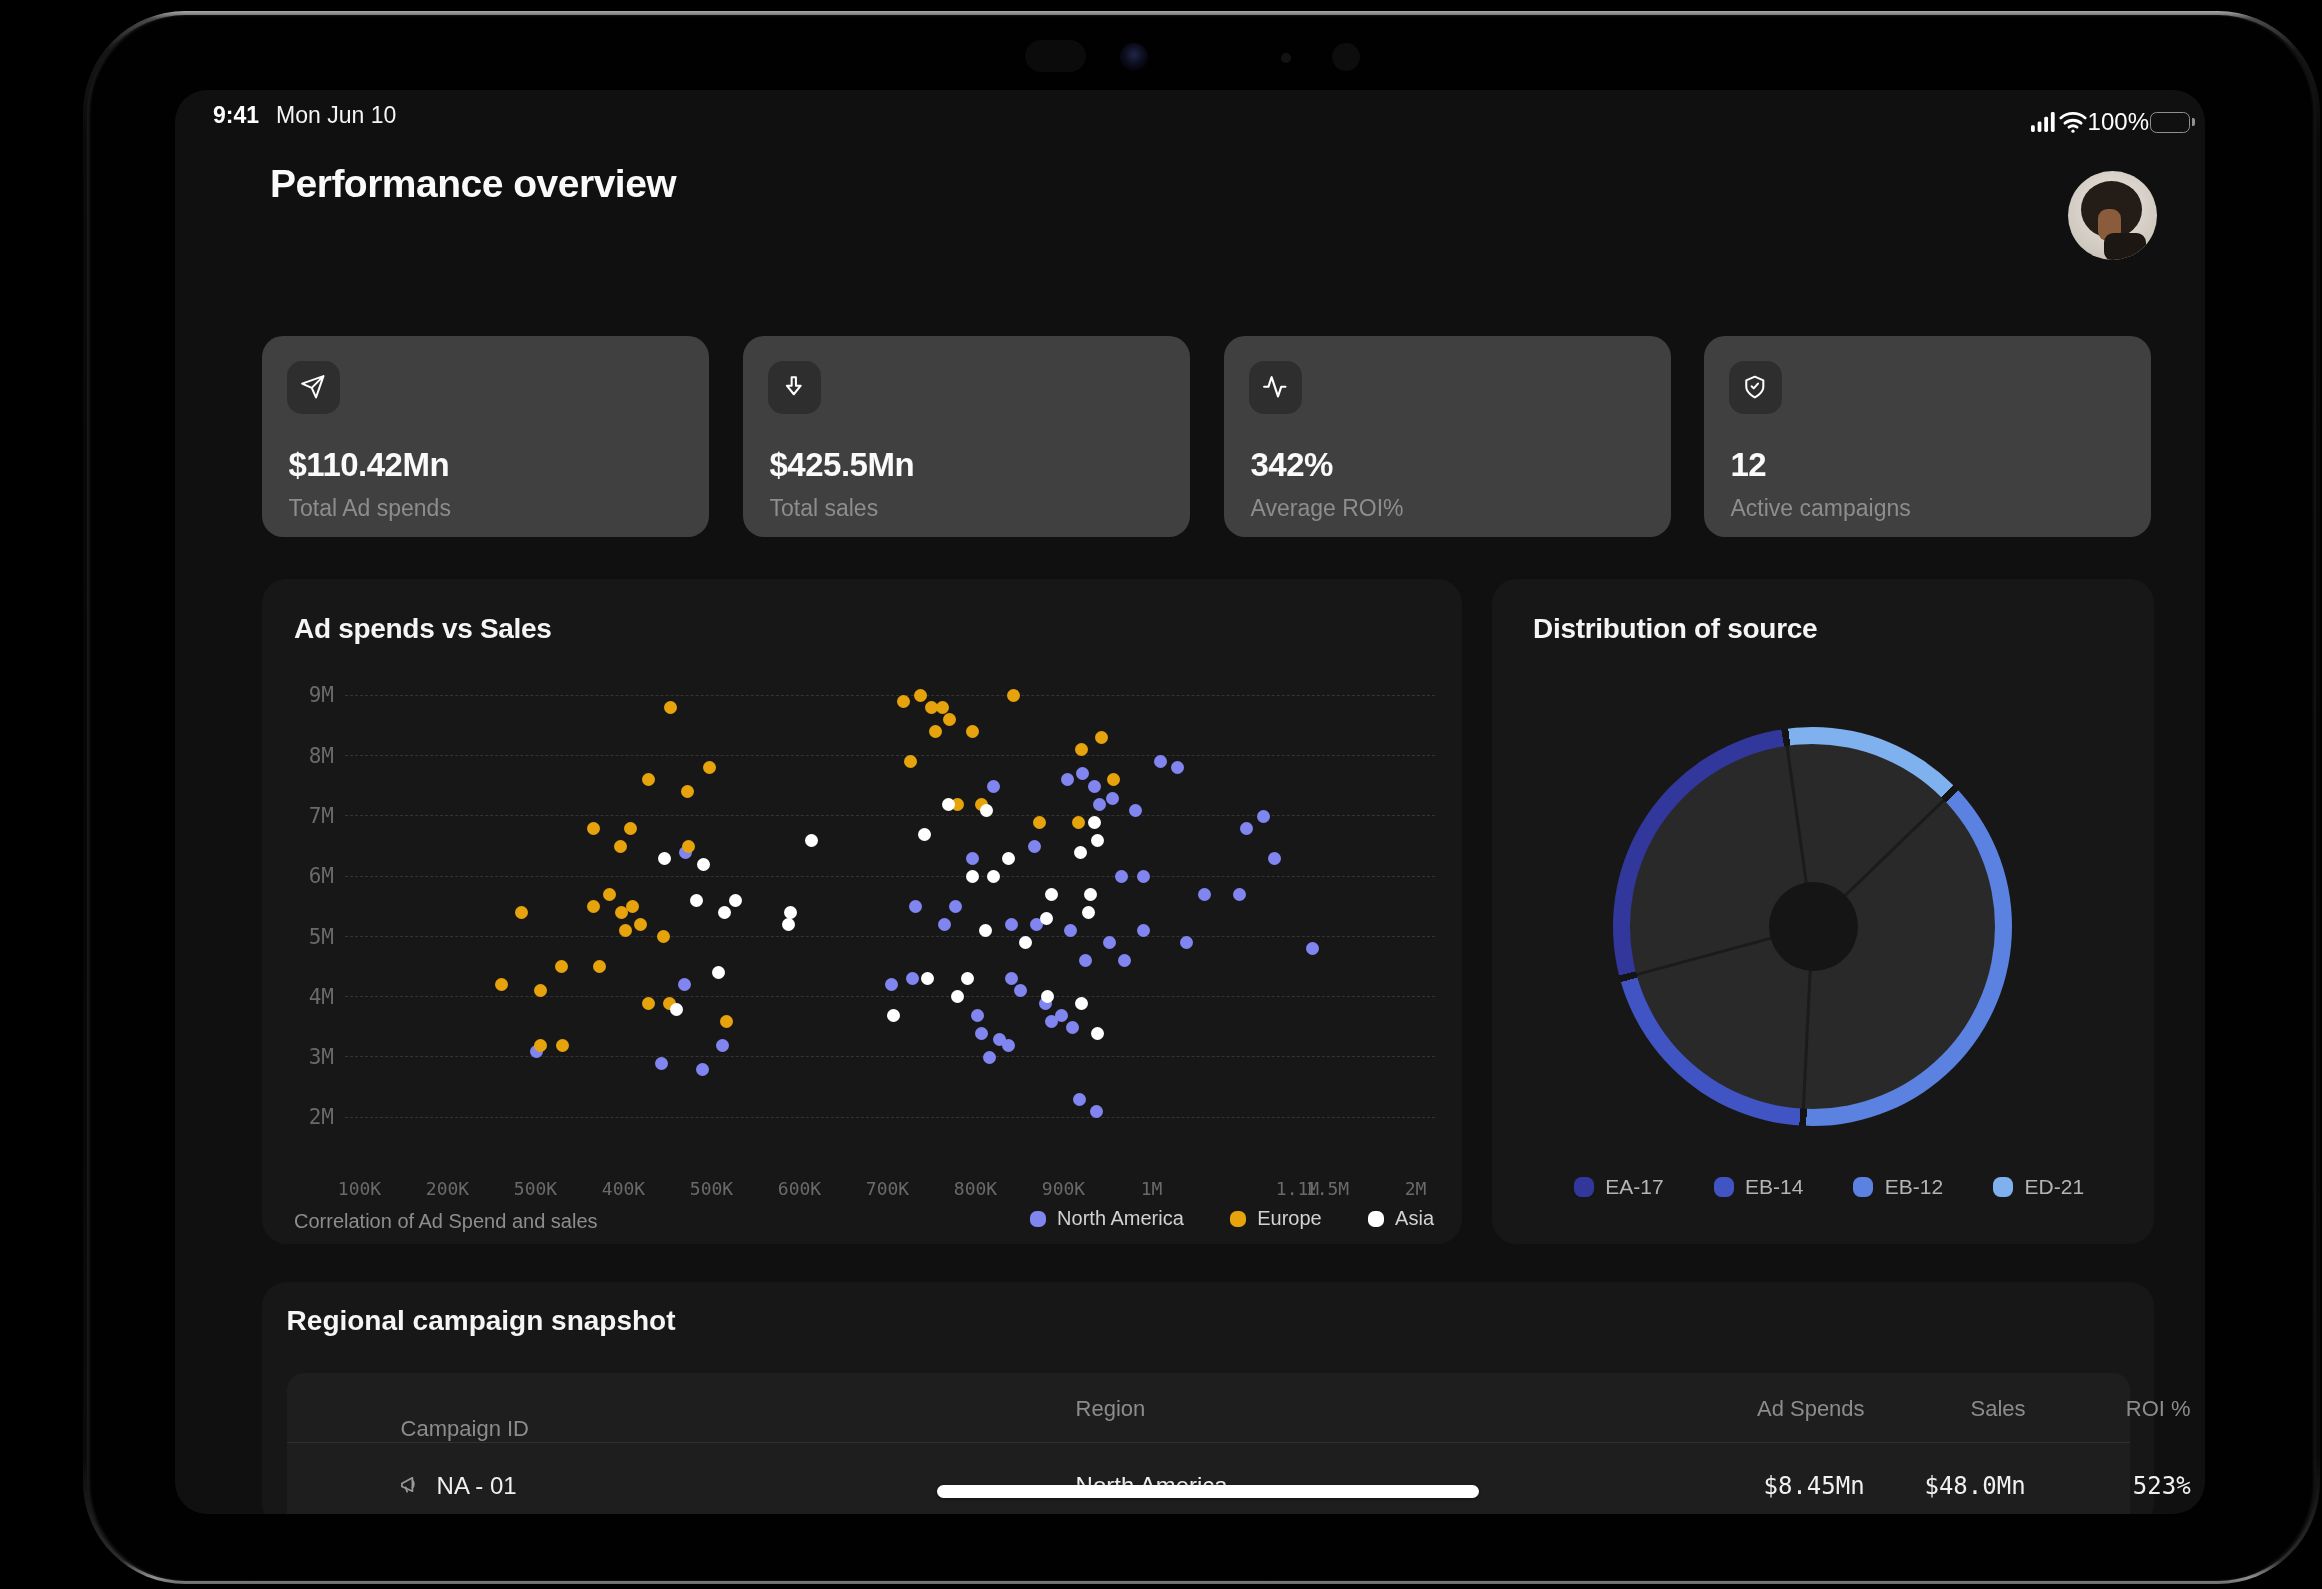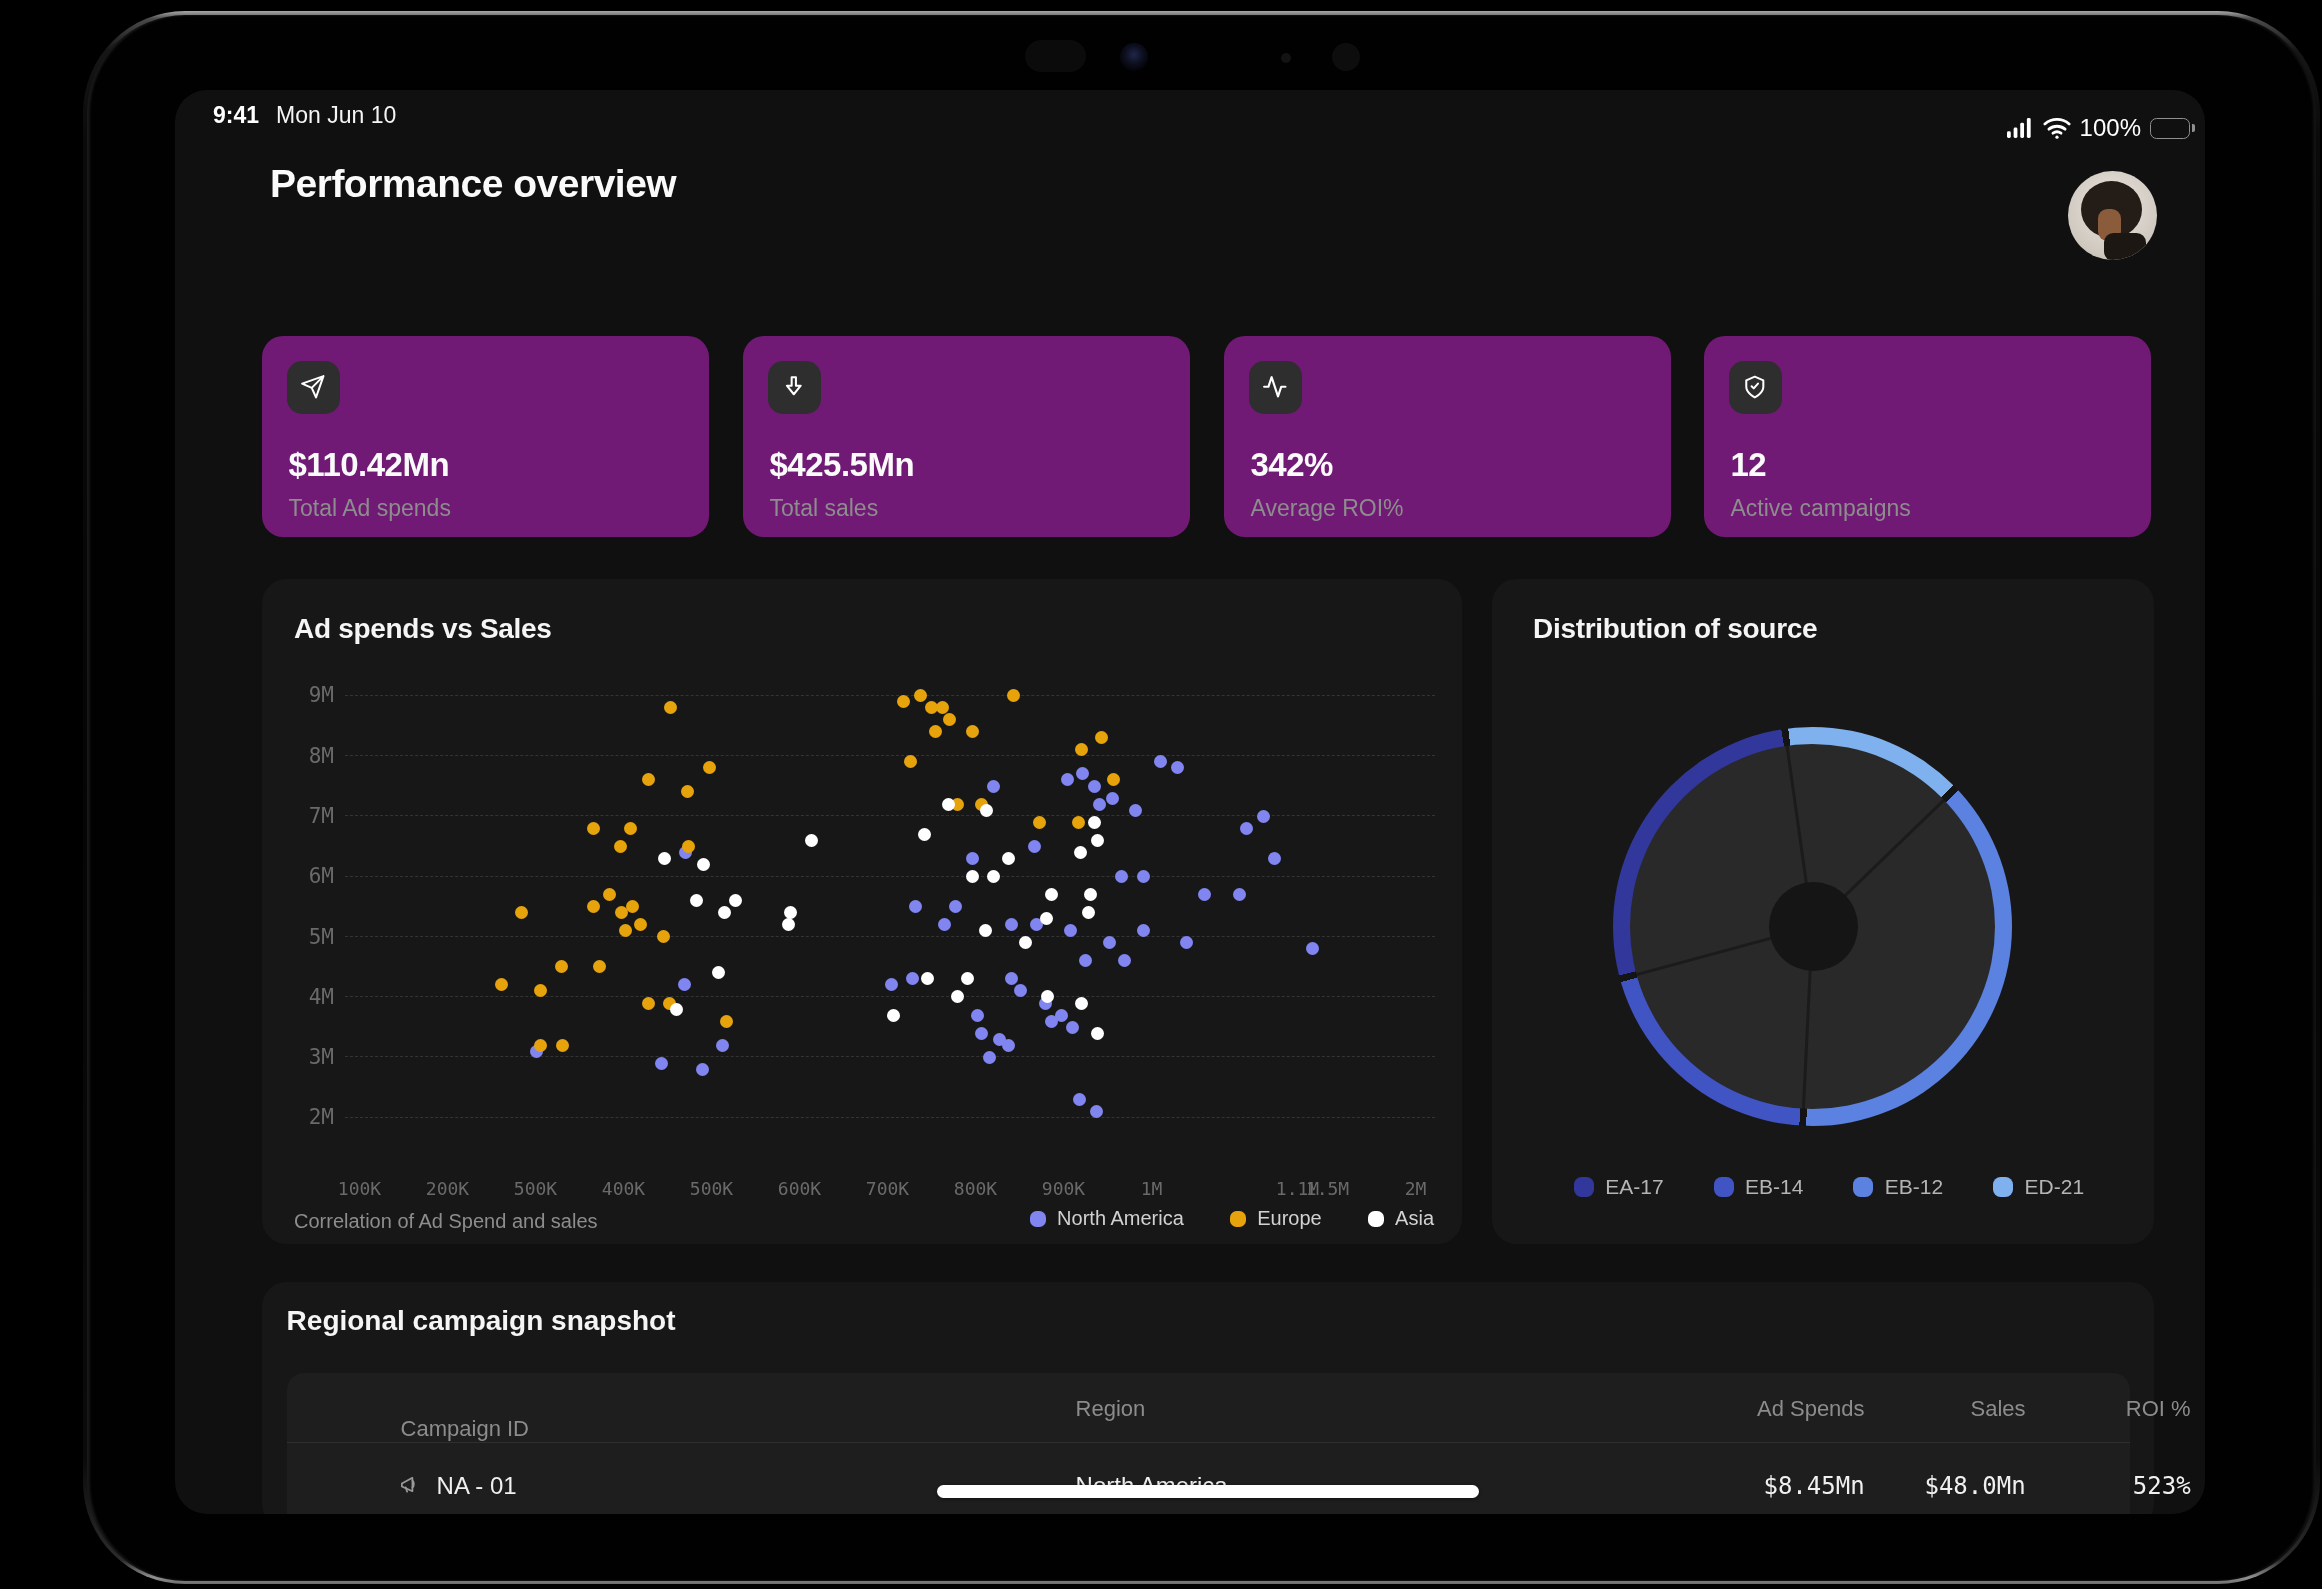--- a/index.html
+++ b/index.html
@@ -21,37 +21,37 @@
 
   
   .screen { position:absolute; left:175px; top:90px; width:2030px; height:1424px;
     border-radius:32px; background:#101010; overflow:hidden; color:#f2f2f2; }
 
   
   .status-left { position:absolute; left:38px; top:12.3px; display:flex; gap:17px; align-items:center;
     font-size:23px; color:#fff; }
   .status-time { font-weight:700; }
   .status-date { font-weight:400; color:#f5f5f5; }
-  .status-right { position:absolute; right:15px; top:24px; display:flex; gap:9px; align-items:center; }
+  .status-right { position:absolute; right:15px; top:18px; display:flex; gap:1px; align-items:center; }
   .batt-pct { font-size:24px; color:#fff; }
   .battery { width:40px; height:21px; border:1.9px solid #8f8f8f; border-radius:6.6px; padding:1.9px; position:relative; }
   .battery .fill { width:100%; height:100%; border-radius:2.8px; background:#fff; }
   .battery .nub { position:absolute; right:-5.7px; top:5.7px; width:2.8px; height:7.6px; border-radius:0 1.9px 1.9px 0; background:#8f8f8f; }
 
   
   .page-title { position:absolute; left:95px; top:72px; font-size:39px; font-weight:700; letter-spacing:-0.5px; color:#fafafa; }
   .page-sub { position:absolute; left:95px; top:140px; font-size:24px; color:#999; }
   .avatar { position:absolute; left:1893px; top:81px; width:89px; height:89px; border-radius:50%;
     background:radial-gradient(circle at 50% 40%, #e9e5df 0%, #cfc8bf 70%, #b4aca1 100%); overflow:hidden; }
   .avatar .hair { position:absolute; left:13.2px; top:9.5px; width:61px; height:57px; border-radius:50%; background:#241c16; }
   .avatar .face { position:absolute; left:30px; top:38px; width:23px; height:32px; border-radius:9.5px; background:#8a5c3c; }
   .avatar .body { position:absolute; left:36px; top:62px; width:42px; height:28px; border-radius:9.5px; background:#1c1713; }
 
   
-  .stat-card { position:absolute; top:246px; width:447px; height:201px; background:#701a75; border-radius:21px; }
+  .stat-card { position:absolute; top:246px; width:447px; height:201px; background:#404040; border-radius:21px; }
   .stat-icon-tile { position:absolute; left:24.6px; top:24.6px; width:53px; height:53px; border-radius:15px;
     background:#2e2e2e; display:flex; align-items:center; justify-content:center; }
   .stat-value { position:absolute; left:26.5px; top:110px; font-size:33px; font-weight:700; color:#fafafa; letter-spacing:-0.5px; }
   .stat-label { position:absolute; left:26.5px; top:159px; font-size:23px; color:#8d8d8d; }
 
   
   .chart-card { position:absolute; top:489px; height:665px; background:#171717; border-radius:24.6px; }
   .card-title { position:absolute; font-size:28px; font-weight:700; letter-spacing:-0.3px; color:#f5f5f5; }
 
   .mono { font-family:"DejaVu Sans Mono", monospace; }

